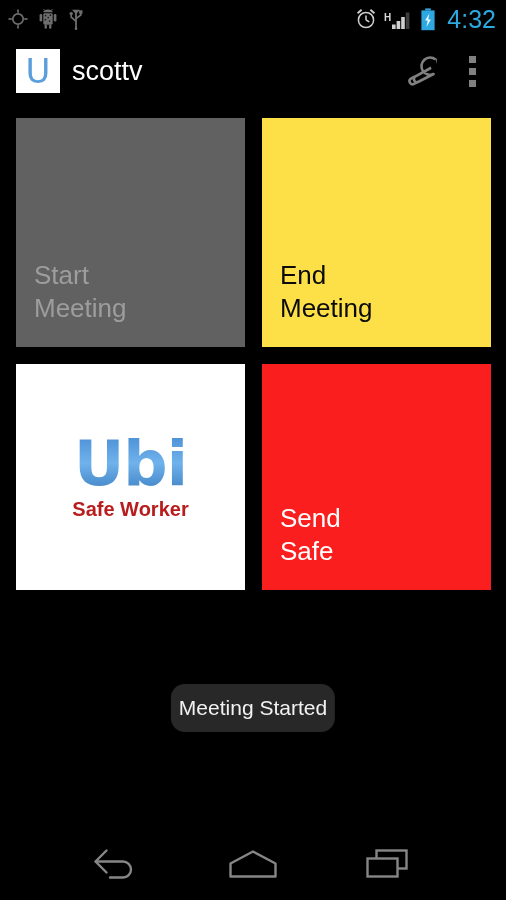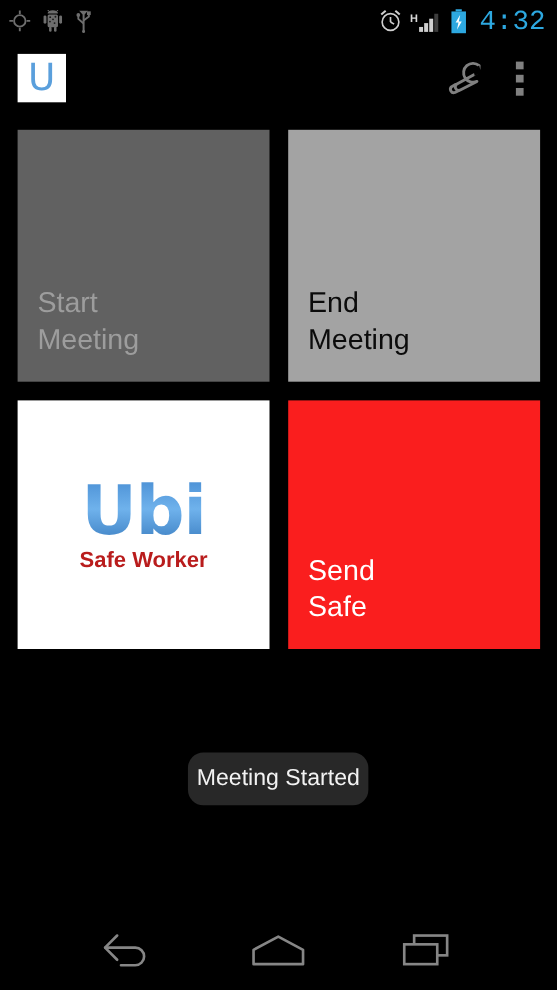--- a/index.html
+++ b/index.html
@@ -25,21 +25,21 @@
   }
   .status-left { display:flex; align-items:center; gap:11px; }
   .status-right { margin-left:auto; display:flex; align-items:center; gap:7px; }
   .sicon { display:block; }
   .status-clock {
     color:#2da8e0;
     font-size:25px;
     letter-spacing:0px;
     line-height:1;
     margin-left:4px;
-    font-family:Liberation Mono, monospace;
+    font-family:Liberation Sans, sans-serif;
   }
   .net-wrap { position:relative; display:flex; align-items:flex-end; }
   .net-h {
     color:#d8d8d8; font-size:10px; font-weight:bold;
     line-height:1; margin-right:0px; margin-bottom:7px;
   }
 
   
   .action-bar {
     position:absolute; left:0; top:38px;
@@ -95,21 +95,21 @@
     cursor:pointer;
     overflow:hidden;
   }
   .tile-label {
     font-size:26px;
     line-height:33px;
     white-space:pre-line;
   }
   .tile-start { background:#616161; cursor:default; }
   .tile-start .tile-label { color:#9d9d9d; }
-  .tile-end { background:#a3a3a3; }
+  .tile-end { background:#fde047; }
   .tile-end .tile-label { color:#0b0b0b; }
   .tile-alert { background:#fa1e1e; }
   .tile-alert .tile-label { color:#ffffff; }
 
   .tile-logo {
     background:#ffffff;
     align-items:center; justify-content:center;
     padding:0;
     cursor:default;
   }
@@ -231,20 +231,21 @@
       </svg>
 
       <span class="status-clock">4:32</span>
     </div>
   </div>
 
   <div class="action-bar">
     <div class="app-logo">
       <span class="u">U</span>
     </div>
+    <span class="app-title">scottv</span>
 
     <div class="ab-actions">
       <div class="ab-btn">
         <svg width="40" height="40" viewBox="0 0 40 40">
           <path d="M31.6 8.6 a8.6 8.6 0 1 0 -2.0 14.4 L14.0 31.0
                    a3.1 3.1 0 0 1 -3.0 -5.3 L26.8 17.0
                    a8.6 8.6 0 0 0 4.8 -8.4 Z" fill="none" stroke="#808080" stroke-width="2.6" stroke-linejoin="round" stroke-linecap="round"></path>
           <path d="M10.0 25.8 L6.6 27.8 a3.1 3.1 0 0 0 3.0 5.3 L13.2 31.2" fill="none" stroke="#808080" stroke-width="2.6" stroke-linecap="round" stroke-linejoin="round"></path>
           <path d="M31.6 8.6 L26.0 12.0 L27.6 18.2 L33.4 15.0 Z" fill="#000"></path>
         </svg>

